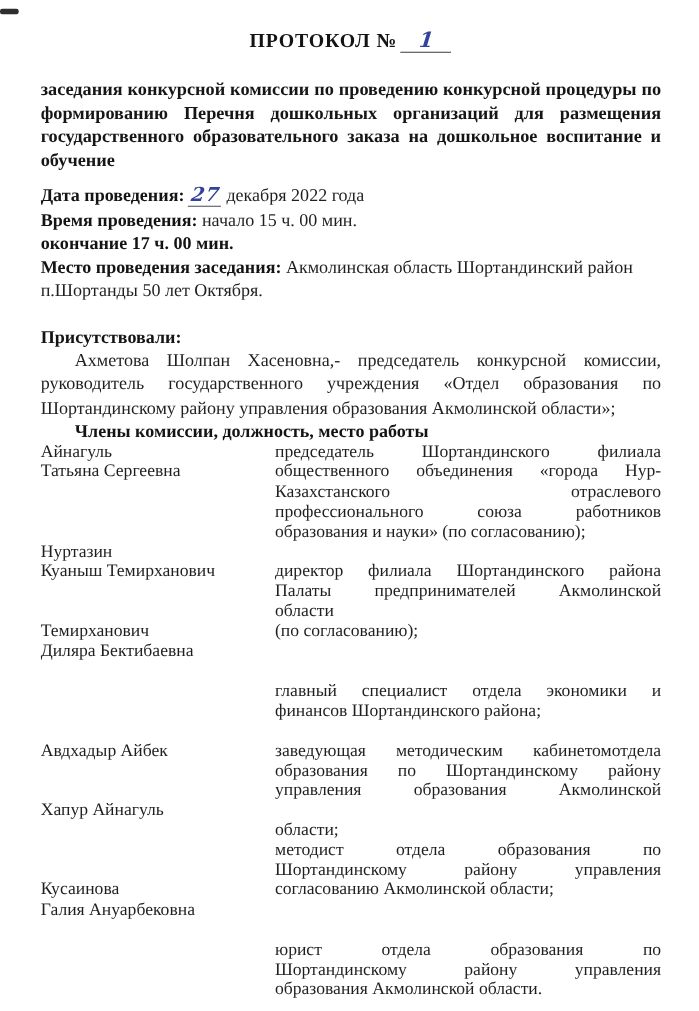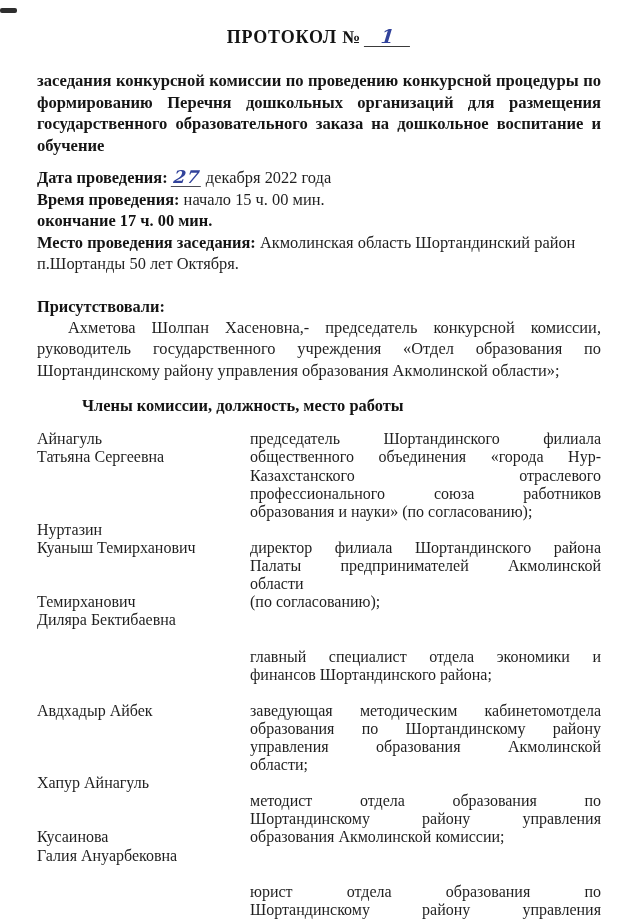--- a/index.html
+++ b/index.html
@@ -20,21 +20,21 @@
   .meta{margin-top:11px;font-size:16.4px;line-height:21.5px;}
   .meta p{margin:0;}
   .lbl{font-weight:bold;color:#141414;}
   .date-num{display:inline-block;min-width:30px;text-align:center;
         border-bottom:1.5px solid #4a4a55;font-size:17.5px;font-weight:bold;
         letter-spacing:1px;line-height:17px;transform:skewX(-8deg);}
   .attendees{margin:21px 0 0 0;font-weight:bold;font-size:16.4px;
         line-height:21.5px;color:#141414;}
   .chair{margin:0;font-size:16.4px;line-height:21.3px;text-align:justify;
         text-indent:31px;}
-  .members-heading{margin:14px;font-weight:bold;font-size:16.4px;
+  .members-heading{margin:0;font-weight:bold;font-size:16.4px;
         line-height:21.5px;text-indent:31px;color:#141414;}
   .members{font-size:16px;}
   .mrow{display:flex;min-height:18.1px;line-height:18.1px;}
   .mleft{width:213px;flex:0 0 213px;white-space:nowrap;}
   .mright{flex:1;}
   .mright.jst{text-align:justify;text-align-last:justify;}
 </style>
 </head>
 <body>
 
@@ -149,42 +149,42 @@
       <div class="mleft"></div>
       <div class="mright jst">образования по Шортандинскому району</div>
     </div>
 
     <div class="mrow">
       <div class="mleft"></div>
       <div class="mright jst">управления образования Акмолинской</div>
     </div>
 
     <div class="mrow">
+      <div class="mleft">Хапур Айнагуль</div>
+      <div class="mright"></div>
+    </div>
+
+    <div class="mrow">
       <div class="mleft"></div>
       <div class="mright">области;</div>
     </div>
 
     <div class="mrow">
-      <div class="mleft">Хапур Айнагуль</div>
-      <div class="mright"></div>
-    </div>
-
-    <div class="mrow">
       <div class="mleft"></div>
       <div class="mright jst">методист отдела образования по</div>
     </div>
 
     <div class="mrow">
       <div class="mleft"></div>
       <div class="mright jst">Шортандинскому району управления</div>
     </div>
 
     <div class="mrow">
       <div class="mleft">Кусаинова</div>
-      <div class="mright">образования Акмолинской комиссии;</div>
+      <div class="mright">согласованию Акмолинской области;</div>
     </div>
 
     <div class="mrow">
       <div class="mleft">Галия Ануарбековна</div>
       <div class="mright"></div>
     </div>
 
     <div class="mrow">
       <div class="mleft"></div>
       <div class="mright"></div>

